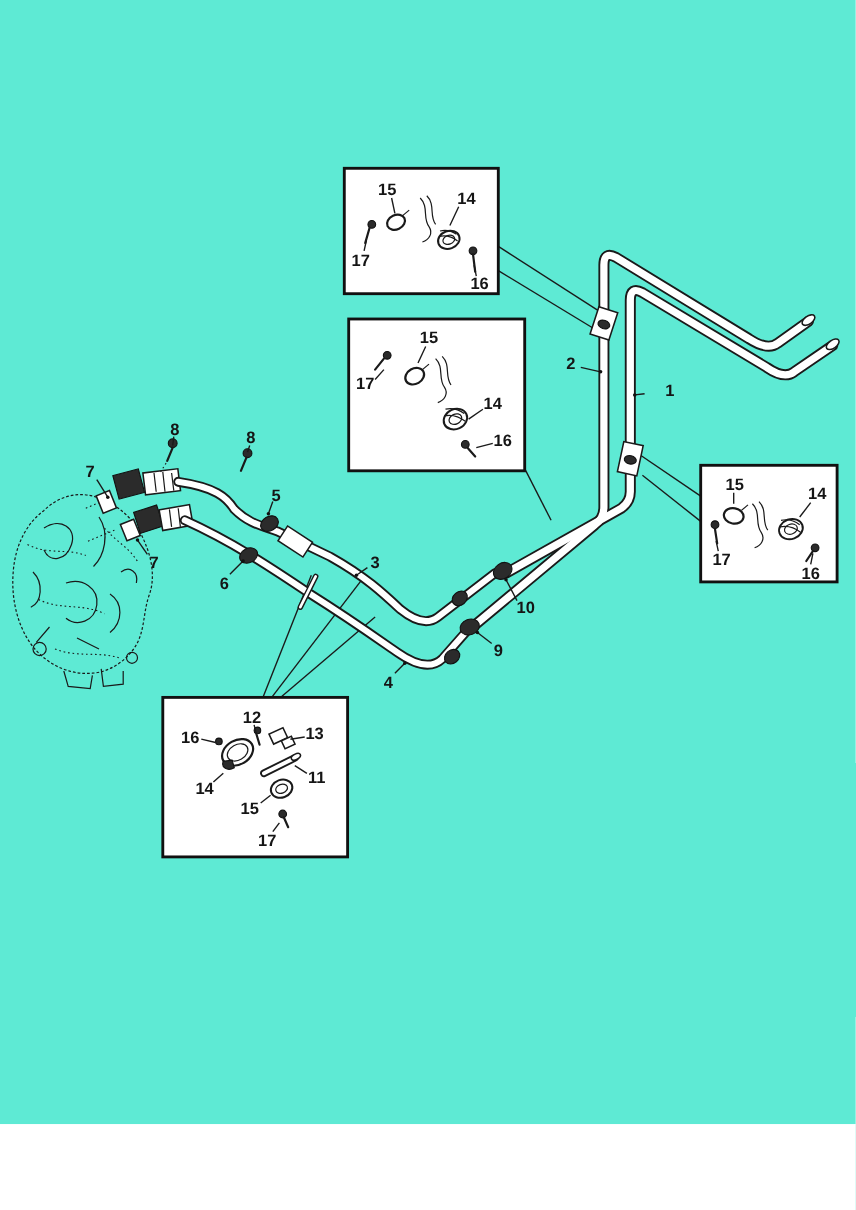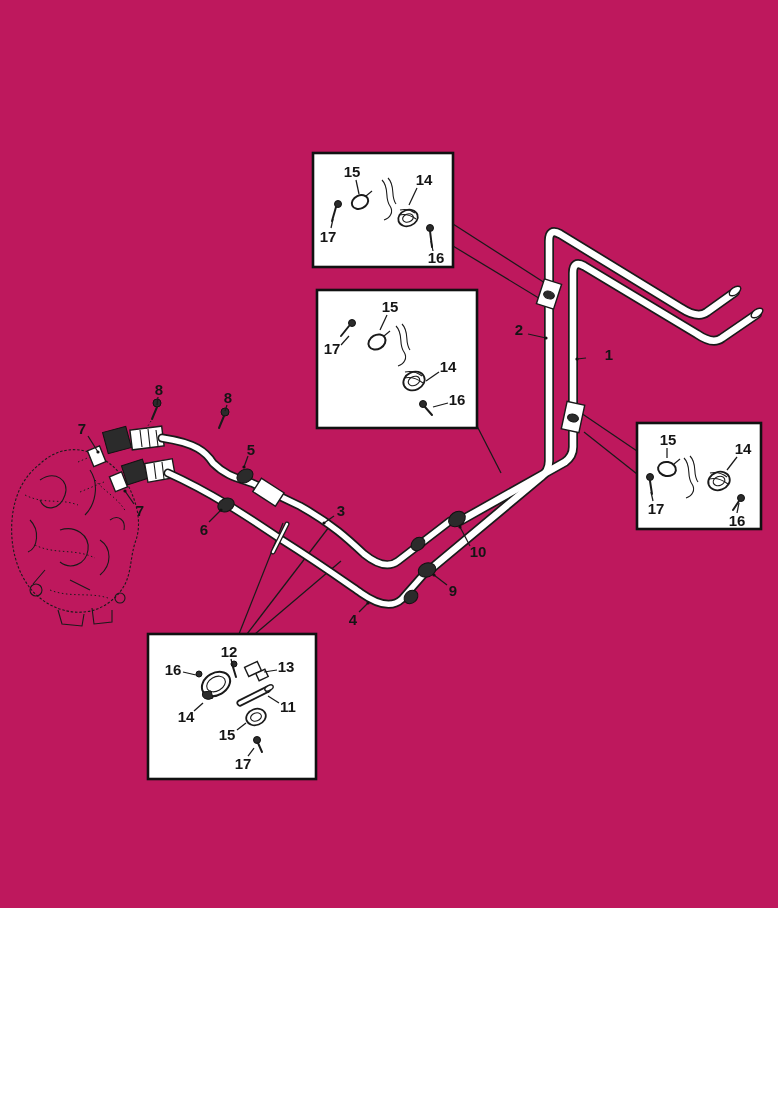--- a/index.html
+++ b/index.html
@@ -1,16 +1,16 @@
 <!DOCTYPE html>
 <html><head>
 <meta charset="utf-8">
 <style>
   html,body{margin:0;padding:0;background:#ffffff;}
-  #page{position:relative;width:778px;height:908px;background:#be185d;overflow:hidden;
+  #page{position:relative;width:778px;height:1022px;background:#5eead4;overflow:hidden;
         font-family:"Liberation Sans",sans-serif;}
   svg{position:absolute;left:0;top:0;}
   .lbl{font-family:"Liberation Sans",sans-serif;font-size:15px;font-weight:700;fill:#151515;text-anchor:middle;}
   .fig{font-family:"Liberation Sans",sans-serif;font-size:9.5px;font-weight:700;fill:#222;}
   .ln{stroke:#1a1a1a;stroke-width:1.25;fill:none;}
   .sk{stroke:#1a1a1a;stroke-width:1.1;fill:none;}
   .dots{stroke:#1a1a1a;stroke-width:1;fill:none;stroke-dasharray:1.5 2.6;}
   .outer{stroke:#1a1a1a;stroke-width:9;fill:none;stroke-linejoin:round;stroke-linecap:round;}
   .inner{stroke:#ffffff;stroke-width:5.6;fill:none;stroke-linejoin:round;stroke-linecap:round;}
   .pouter{stroke:#1a1a1a;stroke-width:10;fill:none;stroke-linejoin:round;stroke-linecap:round;}

